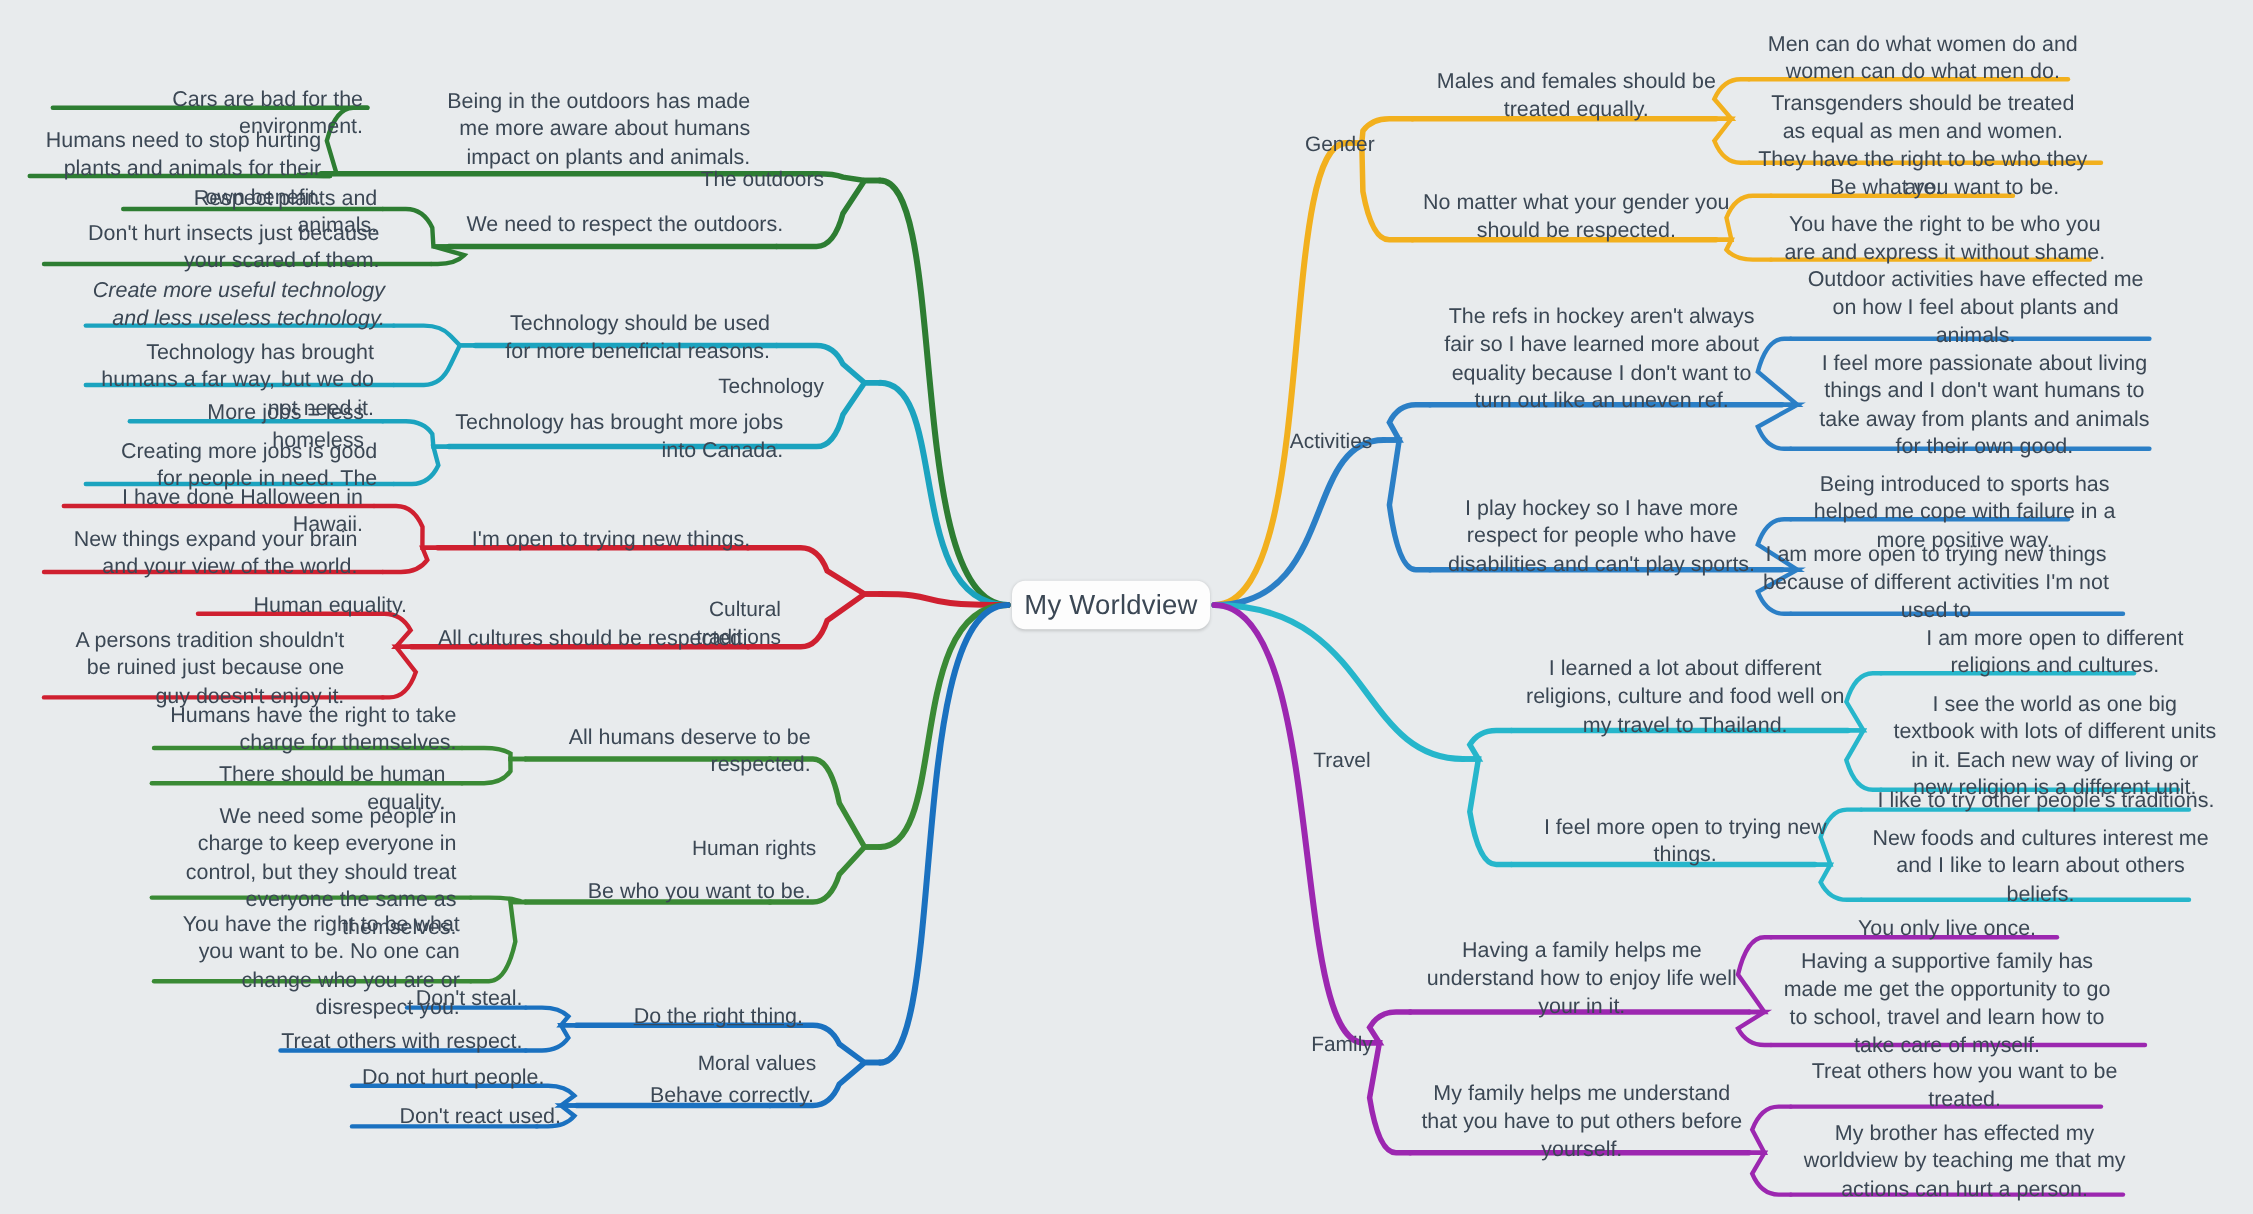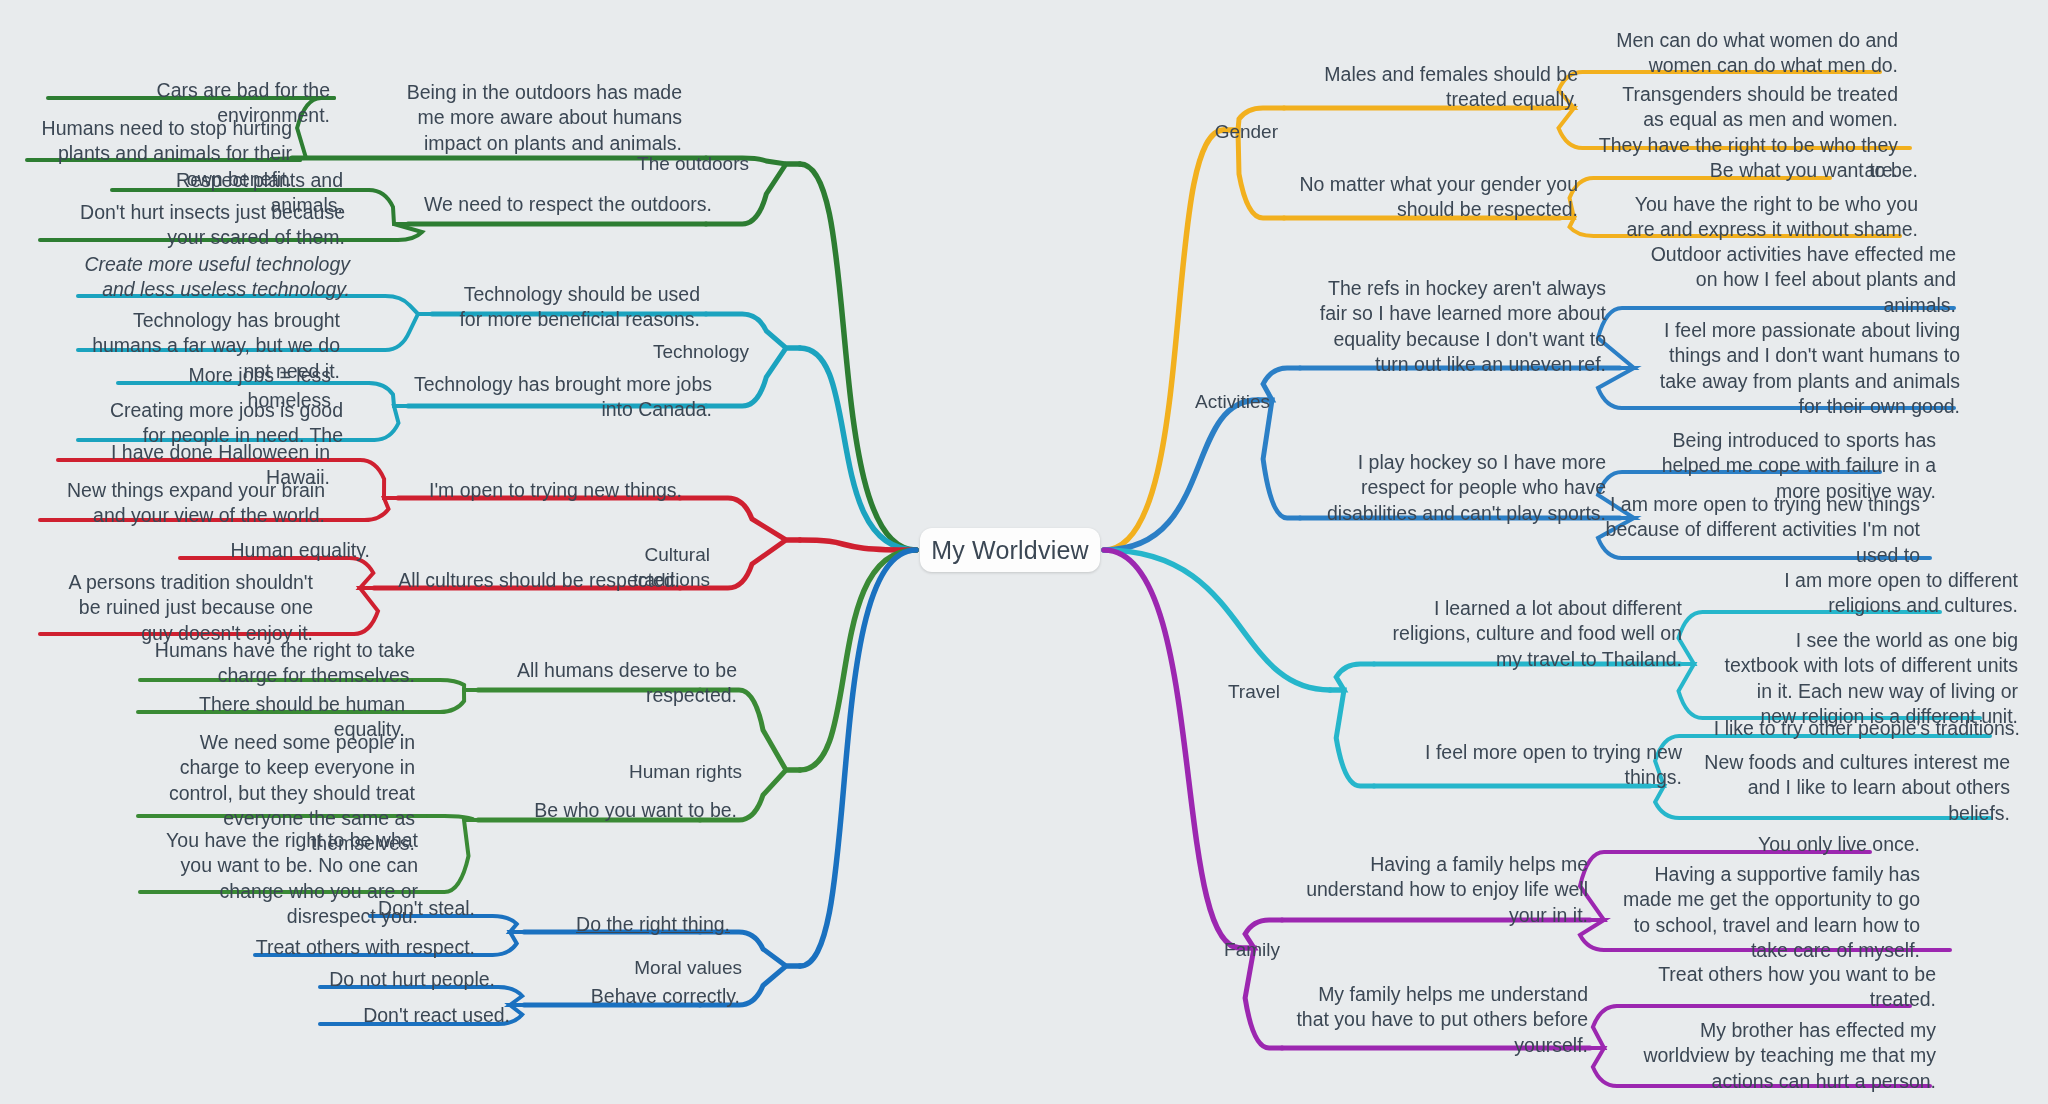--- a/index.html
+++ b/index.html
@@ -22,21 +22,21 @@
   .node {
     position: absolute;
     color: #3b4754;
     line-height: 1.30;
     white-space: pre-wrap;
   }
   
   .lv2, .lv3 { font-size: 19.5px; }
   .lv1 { font-size: 19px; color: #3b4754; }
   .node.ralign { text-align: right; }
-  .node.lalign { text-align: right; }
+  .node.lalign { text-align: center; }
 
   
   #root {
     position: absolute;
     background: #fdfdfd;
     border-radius: 12px;
     box-shadow: 0 1px 3px rgba(0,0,0,0.16);
     display: flex; align-items: center; justify-content: center;
     font-size: 25px;
     color: #3b4754;

